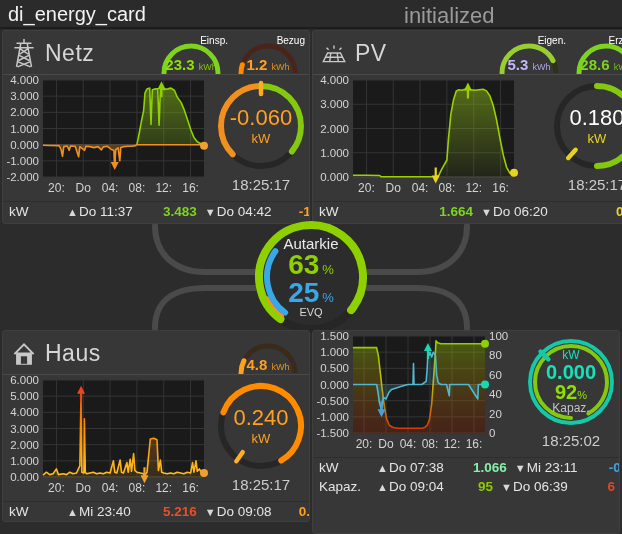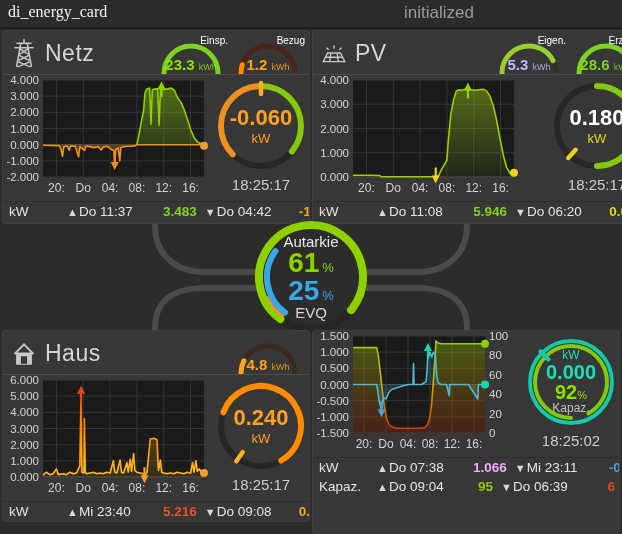--- a/index.html
+++ b/index.html
@@ -1,22 +1,22 @@
 <!DOCTYPE html>
 <html><head>
 <meta charset="utf-8">
 <style>
   html,body{margin:0;padding:0;}
   body{width:622px;height:534px;background:#2c2c2c;font-family:"Liberation Sans",sans-serif;
        position:relative;overflow:hidden;color:#ddd;-webkit-font-smoothing:antialiased;}
   
   .topbar{position:absolute;left:0;top:0;width:622px;height:27px;background:#2b2b2b;
           border-bottom:2px solid #1d1d1d;}
-  .topbar .title{position:absolute;left:8px;top:3px;font-size:16px;color:#f2f2f2;font-family:Liberation Serif, serif;}
-  .topbar .status{position:absolute;left:404px;top:3px;font-size:17px;color:#9a9a9a;}
+  .topbar .title{position:absolute;left:8px;top:3px;font-size:20px;color:#f2f2f2;}
+  .topbar .status{position:absolute;left:404px;top:3px;font-size:22px;color:#9a9a9a;}
   
   .panel{position:absolute;background:#373737;border:1px solid #3f3f3f;border-radius:3px;
          box-sizing:border-box;overflow:hidden;}
   #p-netz{left:2px;top:30px;width:308px;height:194px;}
   #p-pv{left:312px;top:30px;width:336px;height:194px;}
   #p-haus{left:2px;top:330px;width:308px;height:192px;}
   #p-speicher{left:312px;top:330px;width:308px;height:204px;}
   .phead{height:42px;display:flex;align-items:center;padding:1px 4px 0 6px;
          border-bottom:1px solid #4a4a4a;}
   .picon{width:30px;height:30px;flex:0 0 30px;margin-right:6px;}
@@ -28,21 +28,21 @@
   .b-value{position:absolute;left:0;right:0;bottom:1px;text-align:center;font-size:15px;font-weight:bold;}
   .b-unit{font-size:9px;font-weight:normal;opacity:.85;}
   .pbody{display:flex;height:126px;}
   .chartbox{flex:1;}
   .chartbox svg{display:block;}
   .gaugecol{width:100px;flex:0 0 100px;display:flex;flex-direction:column;align-items:center;}
   .gauge-wrap{position:relative;width:96px;height:96px;margin-top:3px;}
   .gauge-wrap svg{position:absolute;left:0;top:0;}
   .gauge-text{position:absolute;inset:0;display:flex;flex-direction:column;align-items:center;
               justify-content:center;line-height:1.02;}
-  .g-value{font-size:22px;font-weight:bold;}
+  .g-value{font-size:22px;font-weight:normal;}
   .g-unit{font-size:13px;margin-top:3px;}
   .g-small{font-size:12px;}
   .g-value2{font-size:20px;font-weight:bold;}
   .g-pct{font-size:11px;}
   .g-cap{font-size:12px;color:#c2c2c2;}
   .gtime{font-size:15px;color:#cccccc;margin-top:2px;}
   .stats{display:grid;grid-template-columns:58px 96px 1fr 102px 1fr;align-items:center;
          height:19px;padding:0 4px 0 6px;font-size:13.5px;color:#e4e4e4;border-top:1px solid #2e2e2e;}
   .stats .val{text-align:right;font-weight:bold;}
   .stats .tcell{white-space:nowrap;}
@@ -51,21 +51,21 @@
   .middle{position:absolute;left:0;top:224px;width:622px;height:106px;background:#2c2c2c;}
   .middle svg.conn{position:absolute;left:0;top:0;}
   .cgauge{position:absolute;left:253px;top:-5px;width:116px;height:116px;}
   .cgauge svg{position:absolute;left:0;top:0;}
   .cg-text{position:absolute;inset:0;display:flex;flex-direction:column;align-items:center;
            justify-content:center;line-height:1.0;}
   .cg-title{font-size:15px;color:#eaeaea;}
   .cg-row{display:flex;align-items:baseline;}
   .cg-big{font-size:28px;font-weight:bold;}
   .cg-pct{font-size:13px;margin-left:3px;}
-  .cg-evq{font-size:15px;color:#d8d8d8;}
+  .cg-evq{font-size:11px;color:#d8d8d8;}
 </style>
 </head>
 <body>
 
 <div class="topbar">
   <span class="title">di_energy_card</span>
   <span class="status">initialized</span>
 </div>
 
 <div class="panel" id="p-netz">
@@ -256,22 +256,21 @@
         <div class="gauge-text">
           <div class="g-value" style="color: #ffffff; text-align: center;">0.180</div>
           <div class="g-unit" style="color: rgb(232, 213, 31);">kW</div>
         </div>
       </div>
       <div class="gtime">18:25:17</div>
     </div>
   </div>
   <div class="stats">
     <span>kW</span>
-    <span class="tcell"><span class="arrow">▲</span><span>Do 11:08</span></span>
-    <span class="val" style="color: rgb(126, 211, 33);">5.946</span>
+    <span class="val" style="color: rgb(126, 211, 33);">1.664</span>
     <span class="tcell" style="padding-left:8px"><span class="arrow">▼</span><span>Do 06:20</span></span>
     <span class="val" style="color: rgb(232, 213, 31);">0.000</span>
   </div>
 </div>
 
 <div class="middle">
   <svg class="conn" width="622" height="106">
     <g stroke="#4a4a4a" stroke-width="6" fill="none" stroke-linecap="round">
       <path d="M155,2 C155,30 175,48 205,48 L256,48"></path>
       <path d="M155,104 C155,76 175,64 205,64 L256,64"></path>
@@ -282,21 +281,21 @@
   <div class="cgauge">
     <svg width="116" height="116" viewBox="0 0 116 116">
         <circle cx="58" cy="58" r="52" fill="none" stroke="#262626" stroke-width="8" pathLength="100" stroke-dasharray="100 0" stroke-linecap="butt" transform="rotate(0 58 58)"></circle>
         <circle cx="58" cy="58" r="52" fill="none" stroke="#8ed000" stroke-width="8" pathLength="100" stroke-dasharray="76 24" stroke-linecap="round" transform="rotate(126 58 58)"></circle>
         <circle cx="58" cy="58" r="48" fill="none" stroke="#ff9020" stroke-width="2.5" pathLength="100" stroke-dasharray="8 92" stroke-linecap="round" transform="rotate(126 58 58)"></circle>
         <circle cx="58" cy="58" r="44" fill="none" stroke="#38a8e8" stroke-width="6" pathLength="100" stroke-dasharray="25 75" stroke-linecap="round" transform="rotate(126 58 58)"></circle>
       </svg>
     <div class="cg-text">
       <div class="cg-title">Autarkie</div>
       <div class="cg-row">
-        <span class="cg-big" style="color: rgb(142, 208, 0);">61</span>
+        <span class="cg-big" style="color: rgb(142, 208, 0);">63</span>
         <span class="cg-pct" style="color: rgb(142, 208, 0);">%</span>
       </div>
       <div class="cg-row">
         <span class="cg-big" style="color: rgb(56, 168, 232); text-align: center;">25</span>
         <span class="cg-pct" style="color: rgb(56, 168, 232);">%</span>
       </div>
       <div class="cg-evq">EVQ</div>
     </div>
   </div>
 </div>
@@ -478,21 +477,21 @@
             </div>
           <div class="g-cap">Kapaz.</div>
         </div>
       </div>
       <div class="gtime">18:25:02</div>
     </div>
   </div>
   <div class="stats">
     <span>kW</span>
     <span class="tcell"><span class="arrow">▲</span><span>Do 07:38</span></span>
-    <span class="val" style="color: #f0abfc;">1.066</span>
+    <span class="val" style="color: #86efac;">1.066</span>
     <span class="tcell" style="padding-left:8px"><span class="arrow">▼</span><span>Mi 23:11</span></span>
     <span class="val" style="color: rgb(72, 160, 216);">-0.793</span>
   </div>
   <div class="stats" style="border-top:none">
     <span>Kapaz.</span>
     <span class="tcell"><span class="arrow">▲</span><span>Do 09:04</span></span>
     <span class="val" style="color: rgb(142, 200, 0);">95</span>
     <span class="tcell" style="padding-left:8px"><span class="arrow">▼</span><span>Do 06:39</span></span>
     <span class="val" style="color: rgb(224, 72, 40);">6</span>
   </div>

